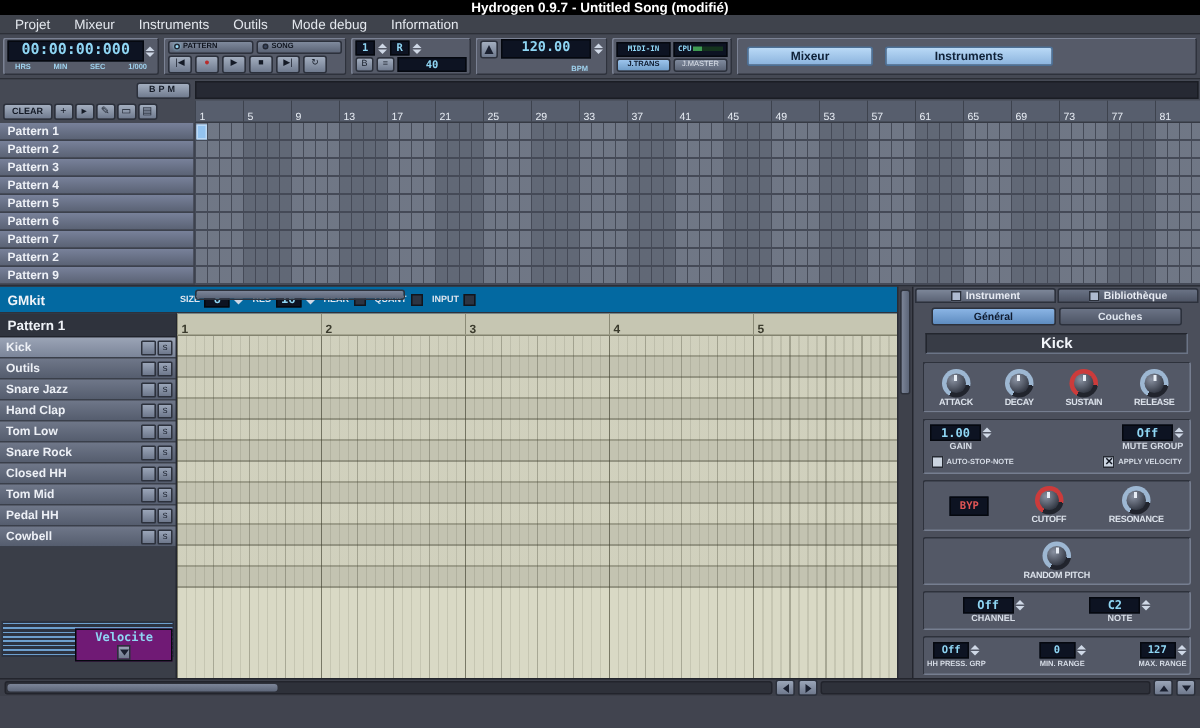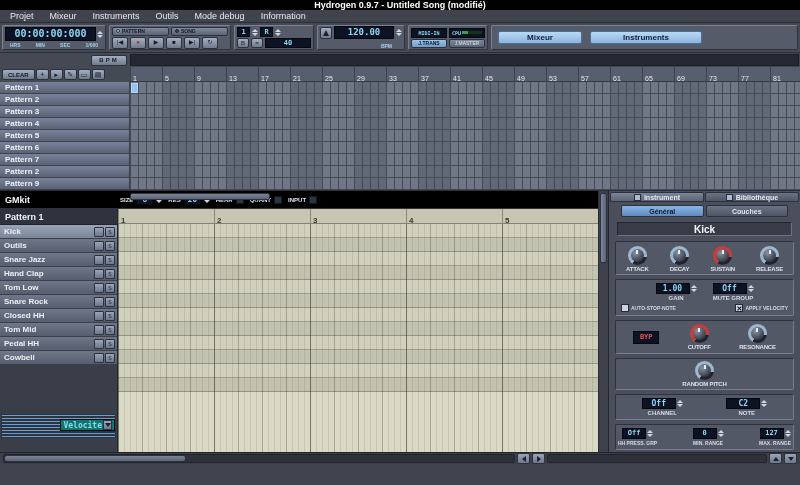--- a/index.html
+++ b/index.html
@@ -86,39 +86,39 @@
     repeating-linear-gradient(180deg,transparent 0 11px,#454a57 11px 12px),
     repeating-linear-gradient(90deg,#454a57 0 1px,transparent 1px 8px),
     repeating-linear-gradient(90deg,rgba(255,255,255,.05) 0 32px,rgba(0,0,0,.07) 32px 64px);}
   .active-cell{position:absolute;left:1px;top:1px;width:7px;height:10px;background:#93c3f0;border:1px solid #bcd9f6;}
   .se-bottom{flex:1;background:#41454f;border-top:1px solid #2b2e37;position:relative;}
   .hthumb{position:absolute;left:130px;top:2px;width:140px;height:7px;background:linear-gradient(#7c8598,#5c6578);border:1px solid #2e323c;border-radius:2px;}
 
   
   .lower{height:261px;display:flex;}
   .pattern-editor{width:598px;display:flex;flex-direction:column;}
-  .pe-header{height:18px;display:flex;align-items:center;gap:3px;background:#000000;border-bottom:1px solid #2e323c;padding-right:4px;}
+  .pe-header{height:18px;display:flex;align-items:center;gap:3px;background:#0369a1;border-bottom:1px solid #2e323c;padding-right:4px;}
   .drumkit{width:114px;padding-left:5px;font-size:9px;font-weight:bold;color:#f0f3f8;}
   .ctl-label{font-size:6px;font-weight:bold;color:#dfe5ee;margin-left:3px;}
   .hdr-lcd{font-size:8px;min-width:17px;height:11px;line-height:9px;padding:0 2px;}
   .checkbox{display:inline-block;width:8px;height:8px;background:#cbd4e0;border:1px solid #272b34;font-size:7px;line-height:7px;text-align:center;color:#10151f;font-weight:bold;}
   .checkbox.dark{background:#2c3442;border-color:#11151d;}
   .pe-body{height:243px;display:flex;}
   .pe-left{width:120px;background:#3a3e48;border-right:1px solid #23262e;display:flex;flex-direction:column;}
   .pe-pattern-name{height:16px;background:#2f333d;border-bottom:1px solid #20232b;font-size:9px;font-weight:bold;color:#f0f3f8;display:flex;align-items:center;padding-left:5px;}
   .inst-list{display:flex;flex-direction:column;}
   .inst-row{height:14px;display:flex;align-items:center;background:linear-gradient(#6f7789,#555d6e);border-bottom:1px solid #3a3f4a;padding:0 2px 0 4px;}
   .inst-row:first-child{background:linear-gradient(#9ba4b6,#7b8599);}
   .iname{flex:1;font-size:8px;font-weight:bold;color:#edf0f6;white-space:nowrap;overflow:hidden;}
   .ms{display:flex;gap:1px;}
   .msbtn{width:10px;height:10px;font-size:5px;line-height:8px;color:#141a26;background:linear-gradient(#9aa5b8,#6e788c);border:1px solid #2c313c;border-radius:1px;padding:0;}
   .pe-spacer{flex:1;}
   .velocity-strip{height:24px;margin:0 1px 14px 1px;position:relative;background:#2c3341;}
   .vel-lines{position:absolute;inset:1px;background:repeating-linear-gradient(180deg,#6d9fce 0 1px,#2c3341 1px 3px);}
-  .vel-combo{position:absolute;right:1px;top:5px;display:flex;align-items:center;gap:1px;background:#0f766e;padding:0 2px;border:1px solid #05080f;}
+  .vel-combo{position:absolute;right:1px;top:5px;display:flex;align-items:center;gap:1px;background:#701a75;padding:0 12px;border:1px solid #05080f;flex-direction:column;}
   .vel-combo span{font-size:8px;font-family:"DejaVu Sans Mono",monospace;font-weight:bold;color:#8fd6f4;}
   .combo-arrow{width:9px;height:10px;background:linear-gradient(#9aa5b8,#6e788c);border:1px solid #2c313c;display:flex;align-items:center;justify-content:center;}
   .combo-arrow i{width:0;height:0;border-left:3px solid transparent;border-right:3px solid transparent;border-top:4px solid #1a2030;}
   .pe-grid-col{flex:1;display:flex;flex-direction:column;}
   .pe-ruler{height:15px;background:#c6c6b2;border-bottom:1px solid #83836f;white-space:nowrap;overflow:hidden;background-image:repeating-linear-gradient(90deg,#8a8a76 0 1px,transparent 1px 96px);}
   .rnum{display:inline-block;width:96px;font-size:8px;font-weight:bold;color:#3b3b2d;padding:2px 0 0 3px;}
   .pe-grid{flex:1;position:relative;background-color:#d9d9c5;background-image:
     repeating-linear-gradient(90deg,rgba(62,62,44,.45) 0 1px,transparent 1px 96px),
     repeating-linear-gradient(90deg,rgba(62,62,44,.22) 0 1px,transparent 1px 24px),
     repeating-linear-gradient(90deg,rgba(62,62,44,.12) 0 1px,transparent 1px 6px);}
@@ -141,21 +141,21 @@
   .ip-name{margin:3px 8px;height:20px;background:#383c46;border:1px solid;border-color:#23262e #6b7486 #6b7486 #23262e;display:flex;align-items:center;justify-content:center;font-size:10px;font-weight:bold;color:#f2f5fa;}
   .ipanel{margin:2px 6px;background:#535866;border:1px solid;border-color:#2e323c #767e90 #767e90 #2e323c;border-radius:2px;padding:3px 4px;}
   .env-panel{display:flex;justify-content:space-between;padding:4px 10px 2px;}
   .knobwrap{display:flex;flex-direction:column;align-items:center;gap:1px;}
   .ring{width:19px;height:19px;border-radius:50%;background:conic-gradient(from 210deg,#9db7d2 0 250deg,#21242d 250deg 360deg);display:flex;align-items:center;justify-content:center;}
   .ring.hot{background:conic-gradient(from 210deg,#cc3b3b 0 250deg,#21242d 250deg 360deg);}
   .env-panel .knobwrap:nth-child(3) .ring{background:conic-gradient(from 210deg,#cc3b3b 0 250deg,#21242d 250deg 360deg);}
   .knob{width:13px;height:13px;border-radius:50%;background:radial-gradient(circle at 35% 30%,#8a92a2,#343945 75%);position:relative;}
   .knob::after{content:"";position:absolute;left:50%;top:1px;width:2px;height:4px;margin-left:-1px;background:#e8eef6;}
   .klabel{font-size:6px;font-weight:bold;color:#dbe1ea;letter-spacing:-.2px;text-align:center;}
-  .lcd-row{display:flex;justify-content:center;gap:16px;}
+  .lcd-row{display:flex;justify-content:space-between;gap:16px;}
   .lcd-group{display:flex;flex-direction:column;align-items:center;}
   .lgtop{display:flex;align-items:center;gap:1px;}
   .lcd.mini{font-size:8px;height:11px;line-height:9px;padding:0 2px;min-width:34px;}
   .lcd.mini.xs{min-width:24px;font-size:7px;}
   .tiny-label{font-size:6px;font-weight:bold;color:#d6dce6;margin-top:1px;text-align:center;}
   .tiny-label.xxs{font-size:5px;}
   .cb-row{display:flex;justify-content:space-between;margin-top:3px;padding:0 1px;}
   .cbwrap{display:flex;align-items:center;gap:2px;}
   .cb-label{font-size:5px;font-weight:bold;color:#d5dbe5;}
   .filter-panel{display:flex;align-items:center;justify-content:space-around;padding:3px;}

